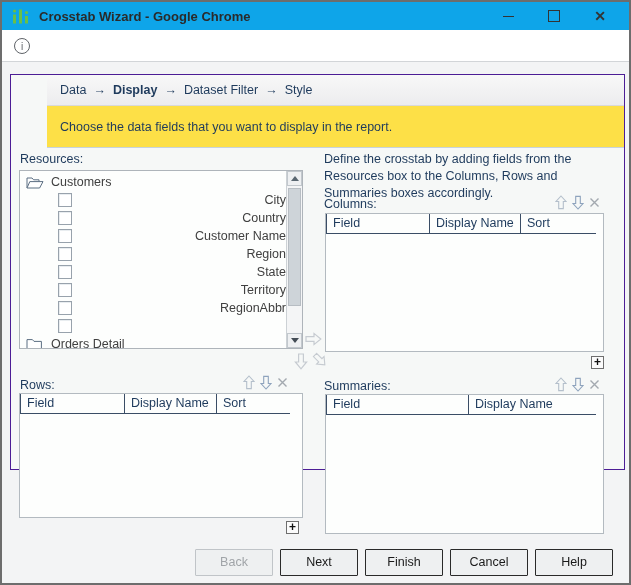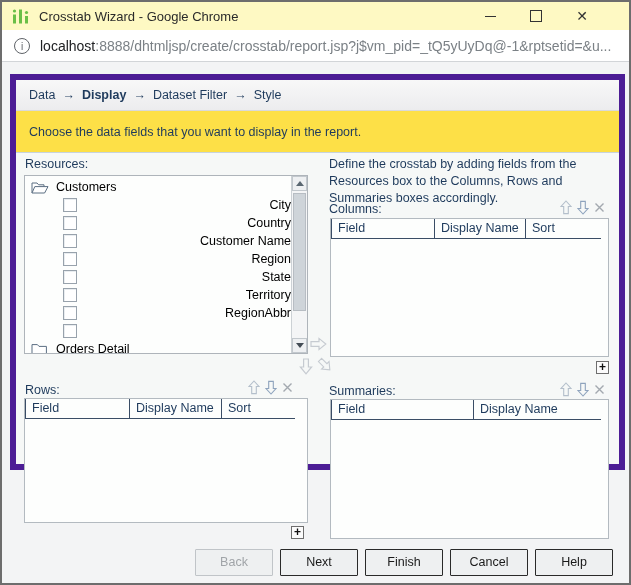--- a/index.html
+++ b/index.html
@@ -1,48 +1,48 @@
 <!DOCTYPE html>
 <html><head>
 <meta charset="utf-8">
 <style>
   html,body{margin:0;padding:0;}
   body{width:631px;height:585px;font-family:"Liberation Sans", sans-serif;-webkit-font-smoothing:antialiased;}
   .window{position:relative;width:631px;height:585px;box-sizing:border-box;border:2px solid #6d6d6d;background:#f3f4f5;overflow:hidden;}
 
   
-  .titlebar{height:28px;background:#fef9c3;display:flex;align-items:center;padding:0 18px 0 9px;}
+  .titlebar{height:28px;background:#0ea5e9;display:flex;align-items:center;padding:0 0 0 9px;font-weight:bold;}
   .app-logo{width:20px;height:20px;flex:0 0 auto;margin-right:8px;}
   .title-text{font-size:13px;color:#2a2a2a;flex:1 1 auto;white-space:nowrap;overflow:hidden;}
   .win-controls{display:flex;align-items:center;height:100%;margin-right:6px;}
   .win-btn{width:46px;height:100%;display:flex;align-items:center;justify-content:center;cursor:default;}
   .glyph-min{width:11px;height:1px;background:#333;display:block;}
   .glyph-max{width:10px;height:10px;border:1px solid #333;display:block;}
   .glyph-close{font-size:14px;color:#333;line-height:1;}
 
   
   .addressbar{height:31px;background:#ffffff;border-bottom:1px solid #d2d5d8;display:flex;align-items:center;padding:0 10px 0 12px;}
   .info-icon{width:16px;height:16px;border:1.5px solid #5f6368;border-radius:50%;color:#5f6368;font-size:10px;line-height:16px;text-align:center;font-style:normal;flex:0 0 auto;margin-right:10px;box-sizing:border-box;}
   .url{font-size:14px;white-space:nowrap;overflow:hidden;}
   .url .host{color:#202124;}
   .url .rest{color:#7b8186;}
 
   
-  .panel{position:absolute;left:8px;top:72px;width:615px;height:396px;box-sizing:border-box;border:6px solid #4c1d95;background:#f6f8f7;}
+  .panel{position:absolute;left:8px;top:72px;width:615px;height:396px;box-sizing:border-box;border:1px solid #4c1d95;background:#f6f8f7;padding-left:36px;}
   .crumbs{height:30px;border-bottom:1px solid #d9d9d9;background:linear-gradient(#f8f8f8,#ececee);display:flex;align-items:center;padding-left:13px;font-size:12.5px;color:#1e3a5c;}
   .crumbs .sep{margin:0 7px;color:#1e3a5c;}
   .crumbs .step.current{font-weight:bold;}
   .instruction{height:41px;border-bottom:1px solid #c7d3dd;background:#fde047;box-sizing:content-box;display:flex;align-items:center;padding-left:13px;font-size:12.5px;color:#1e3a5c;}
 
   .sec-label{position:absolute;font-size:12.5px;color:#1e3a5c;white-space:nowrap;}
 
   
   .tree{position:absolute;left:8px;top:95px;width:284px;height:179px;box-sizing:border-box;border:1px solid #aeb4ba;background:#fdfefd;overflow:hidden;}
   .tree-inner{position:absolute;left:0;top:0;right:16px;bottom:0;padding-top:2px;}
-  .trow{display:flex;align-items:center;height:18px;font-size:12.5px;color:#000000;white-space:nowrap;}
+  .trow{display:flex;align-items:center;height:18px;font-size:12.5px;color:#404040;white-space:nowrap;}
   .trow.lvl0{padding-left:6px;}
   .trow.lvl1{padding-left:38px;justify-content:space-between;}
   .trow .ticon{flex:0 0 auto;margin-right:7px;display:flex;align-items:center;}
   .checkbox{width:12px;height:12px;background:#fff;border:1px solid #98a2ac;box-shadow:inset 1px 1px 0 #e9edf0;flex:0 0 auto;margin-right:8px;}
 
   
   .sbar{position:absolute;right:0;top:0;bottom:0;width:16px;background:#f4f5f6;border-left:1px solid #ccd1d5;box-sizing:border-box;}
   .sbtn{position:absolute;left:0;width:15px;height:15px;background:#eef0f2;border:1px solid #c2c8cd;box-sizing:border-box;display:flex;align-items:center;justify-content:center;}
   .sbtn.up{top:0;}
   .sbtn.down{bottom:0;}
@@ -89,21 +89,20 @@
           <span class="glyph-max"></span>
         </div>
       <div class="win-btn">
           <span class="glyph-close">✕</span>
         </div>
     </div>
   </div>
 
   <div class="addressbar">
     <i class="info-icon">i</i>
-    <div class="url"><span class="host">localhost</span><span class="rest">:8888/dhtmljsp/create/crosstab/report.jsp?j$vm_pid=_tQ5yUyDq@-1&amp;rptsetid=&amp;u...</span></div>
   </div>
 
   <div class="panel">
 
     <div class="crumbs">
       <span class="step">Data</span>
       <span class="sep">→</span>
       <span class="step current">Display</span>
       <span class="sep">→</span>
       <span class="step">Dataset Filter</span>

